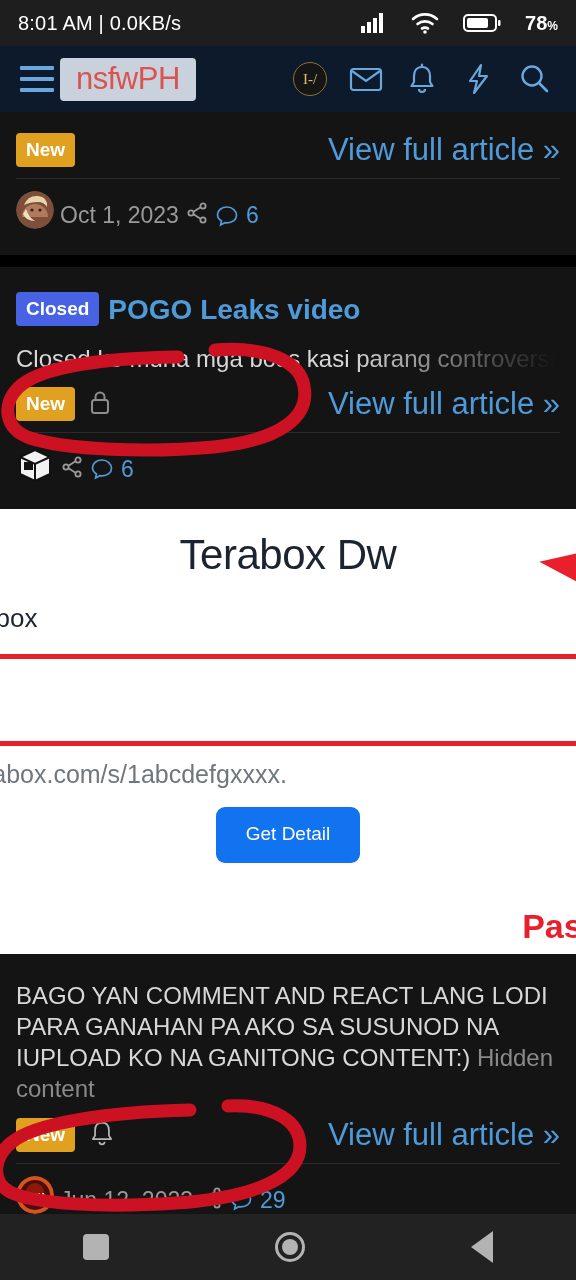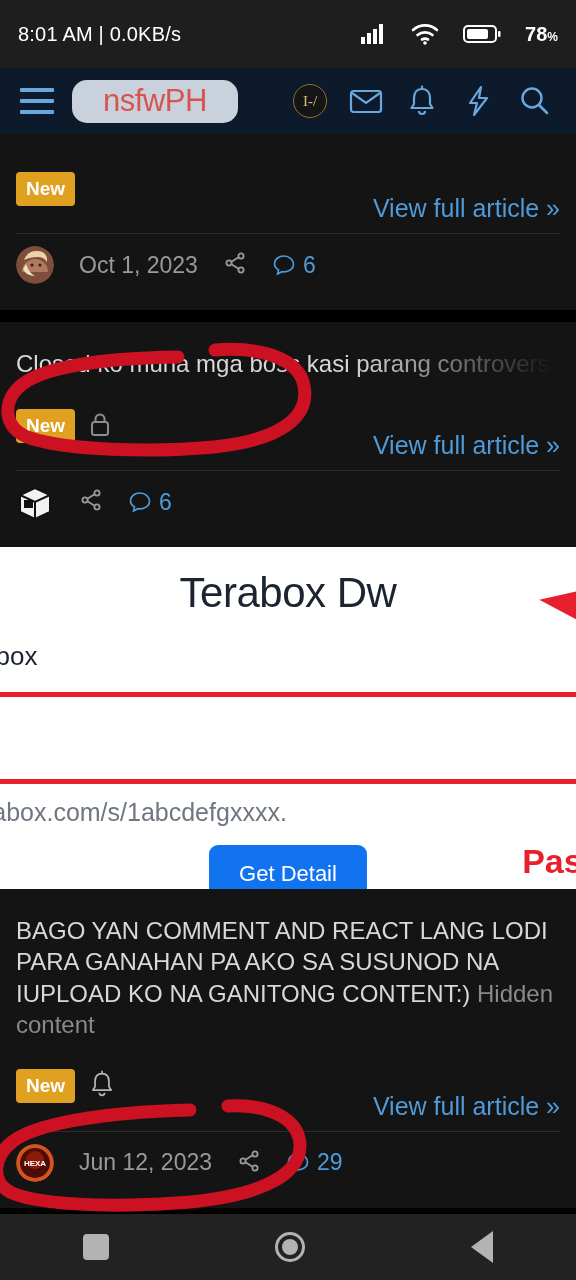--- a/index.html
+++ b/index.html
@@ -6,39 +6,39 @@
   * { margin:0; padding:0; box-sizing:border-box; }
   html,body { background:#000; }
   body {
     width:576px; height:1280px;
     font-family:"Liberation Sans", sans-serif;
     overflow:hidden; position:relative;
   }
 
   
   .statusbar{
-    height:68px; background:#1e1e1e; color:#fff;
+    height:46px; background:#1e1e1e; color:#fff;
     display:flex; align-items:center; justify-content:space-between;
     padding:0 18px;
   }
   .sb-left{ font-size:20px; font-weight:500; letter-spacing:.2px; }
   .sb-right{ display:flex; align-items:center; gap:24px; }
   .sb-batt-pct{ font-size:20px; font-weight:600; }
   .sb-batt-pct .unit{ font-size:12px; font-weight:600; }
 
   
   .appbar{
     height:66px; background:#0c1a2b;
     display:flex; align-items:center; padding:0 14px; gap:0;
   }
   .hamburger{ width:46px; display:flex; flex-direction:column; gap:7px; padding:0 6px; }
   .hamburger i{ display:block; height:4px; background:#6aa7dd; border-radius:1px; }
   .logo{
     background:#c9d2dc; color:#d9534f;
-    border-radius:15px; padding:5px 31px 7px; margin-left:12px;
+    border-radius:4px; padding:5px 16px 7px; 
     font-size:31px; font-weight:400; letter-spacing:-.5px; line-height:1;
   }
   .appbar-spacer{ flex:1; }
   .hdr-icons{ display:flex; align-items:center; gap:0; }
   .hdr-icons > *{ width:56px; display:flex; align-items:center; justify-content:center; }
   .avatar-hdr{
     width:34px; height:34px; border-radius:50%;
     background:#151515; border:1.5px solid #8a7430;
     display:flex; align-items:center; justify-content:center;
     font-size:15px; color:#d8c07a; font-family:"Liberation Serif",serif;
@@ -55,26 +55,26 @@
     padding:7px 10px 8px; color:#fff; vertical-align:middle;
   }
   .badge.new{ background:#e0a020; }
   .badge.closed{ background:#4763e4; }
 
   .row-actions{
     display:flex; align-items:center; justify-content:space-between;
     padding:8px 0 10px;
   }
   .row-actions-left{ display:flex; align-items:center; gap:14px; }
-  .viewfull{ color:#4f9ad8; font-size:25px;margin-top:40px; }
+  .viewfull{ color:#4f9ad8; font-size:31px; }
 
   .divider{ height:1px; background:#2b2b2b; }
 
   .meta{
-    display:flex; align-items:center; gap:25px;
+    display:flex; align-items:flex-end; gap:6px;
     padding:12px 0 14px; position:relative;
   }
   .meta-av{ width:38px; height:38px; border-radius:50%; flex:none; overflow:hidden; }
   .meta-date{ color:#9a9a9a; font-size:23px; }
   .meta-comments{ color:#4f9ad8; font-size:23px; display:flex; align-items:center; gap:7px; }
 
   .post-title{
     font-size:28px; font-weight:700; color:#4f9ad8;
     line-height:1.22; padding:14px 0 0;
   }
@@ -96,21 +96,21 @@
   .pv-title{
     text-align:center; font-size:42px; color:#1b2430; font-weight:400;
     padding:22px 0 6px; letter-spacing:-.5px;
   }
   .pv-sub{ font-size:26px; color:#1b2430; padding:18px 0 10px; margin-left:-42px; }
   .pv-rule{ height:5px; background:#e8202e; margin:10px 0; }
   .pv-url{ font-size:25px; color:#6e7680; margin-left:-30px; padding:4px 0 0; }
   .pv-btnwrap{ text-align:center; padding:18px 0 6px; }
   .pv-btn{
     display:inline-block; background:#1273f0; color:#fff;
-    font-size:22px; border-radius:9px; padding:16px 30px 18px; border:0;
+    font-size:19px; border-radius:9px; padding:16px 30px 18px; border:0;
   }
   .pv-paste{
     color:#e8202e; font-weight:700; font-size:34px;
     position:absolute; right:-18px; bottom:8px;
   }
   .pv-arrow{
     position:absolute; right:-16px; top:26px;
     width:0; height:0; border-left:46px solid transparent;
     border-bottom:40px solid #e8202e; transform:rotate(28deg);
   }
@@ -237,20 +237,23 @@
           <path d="M12 3 C6.5 3 2.5 6.4 2.5 10.6 c0 2.6 1.6 4.9 4 6.3 L5.6 21 l4.4-2.3 c.6.1 1.3.2 2 .2 5.5 0 9.5-3.4 9.5-7.6 S17.5 3 12 3z" stroke="#4f9ad8" stroke-width="1.7" fill="none"></path>
         </svg>
         <span>6</span>
       </span>
     </div>
   </div>
 
   <div class="gap"></div>
 
   <div class="post">
+    <div class="post-title">
+      <span class="badge closed">Closed</span><span>POGO Leaks video</span>
+    </div>
     <div class="post-snippet">Closed ko muna mga boss kasi parang controversial</div>
     <div class="row-actions">
       <div class="row-actions-left">
         <span class="badge new">New</span>
         <span>
           <svg width="22" height="26" viewBox="0 0 22 26">
             <rect x="3" y="11" width="16" height="13" rx="2.5" stroke="#8d8d8d" stroke-width="2" fill="none"></rect>
             <path d="M6.5 11 V8 a4.5 4.5 0 0 1 9 0 v3" stroke="#8d8d8d" stroke-width="2" fill="none"></path>
           </svg>
         </span>
@@ -277,21 +280,21 @@
       </span>
       <span class="meta-comments">
         <svg width="24" height="24" viewBox="0 0 24 24">
           <path d="M12 3 C6.5 3 2.5 6.4 2.5 10.6 c0 2.6 1.6 4.9 4 6.3 L5.6 21 l4.4-2.3 c.6.1 1.3.2 2 .2 5.5 0 9.5-3.4 9.5-7.6 S17.5 3 12 3z" stroke="#4f9ad8" stroke-width="1.7" fill="none"></path>
         </svg>
         <span>6</span>
       </span>
     </div>
   </div>
 
-  <div class="preview" style="height:342px;">
+  <div class="preview" style="height:445px;">
     <div class="pv-title">Terabox Dw</div>
     <div class="pv-sub">erabox</div>
     <div class="pv-rule"></div>
     <div style="height:62px;"></div>
     <div class="pv-rule"></div>
     <div class="pv-url">erabox.com/s/1abcdefgxxxx.</div>
     <div class="pv-btnwrap">
       <span class="pv-btn">Get Detail</span>
     </div>
     <div class="pv-arrow"></div>

